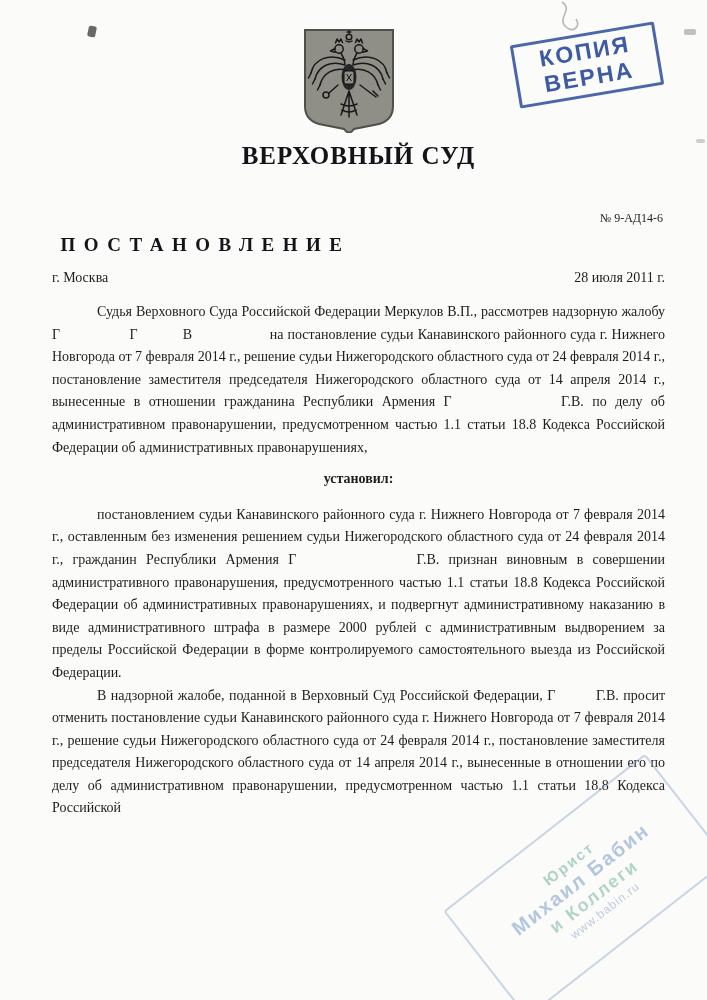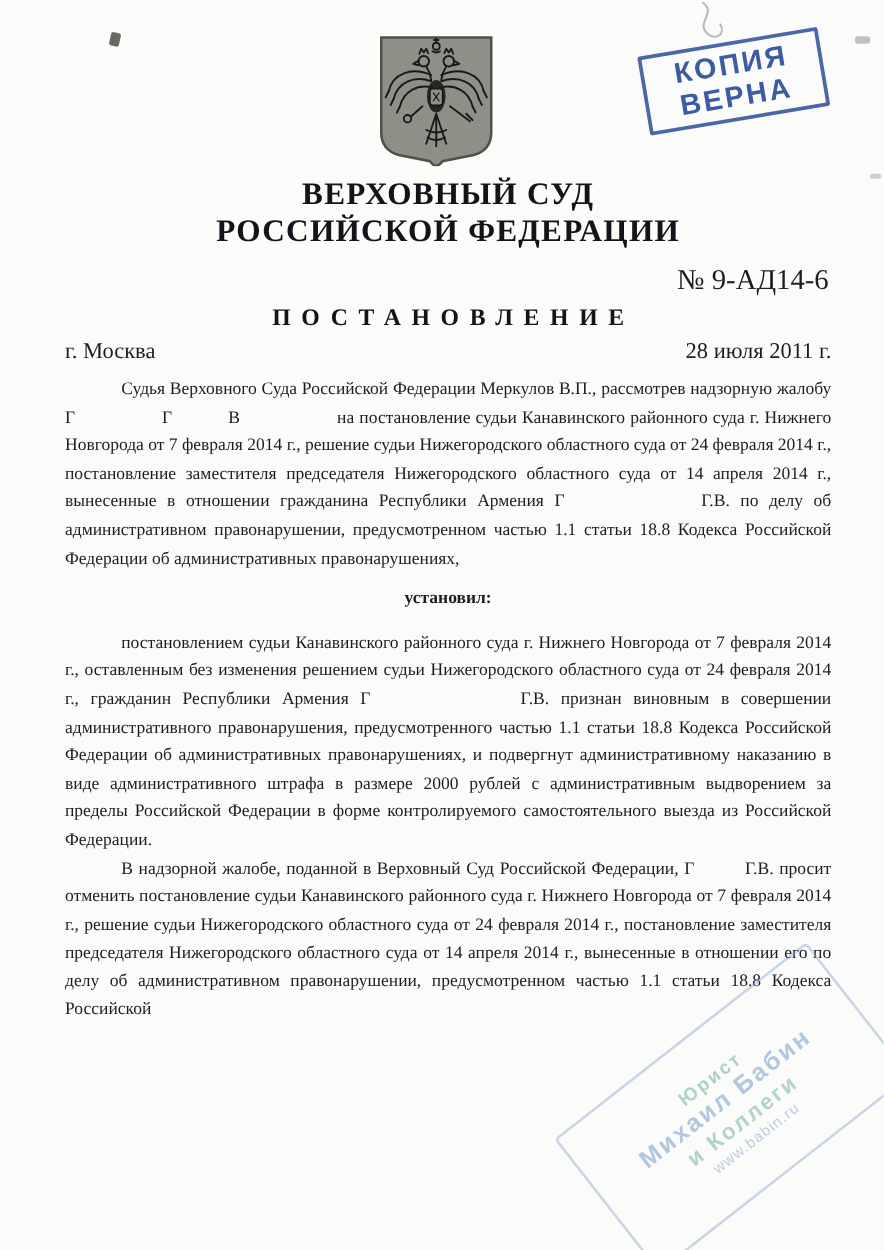--- a/index.html
+++ b/index.html
@@ -18,29 +18,29 @@
     text-align:center; padding:2px 0 4px 0;
     font-family:"Liberation Sans", sans-serif;
     font-size:23px; font-weight:bold; letter-spacing:2px; line-height:26px;
     color:rgba(44,76,156,0.92);
   }
   .court-name {
     position:absolute; top:141px; left:52px; width:613px; text-align:center;
     font-size:25px; font-weight:bold; line-height:30px; letter-spacing:1px;
     color:#14131a;
   }
-  .case-number { position:absolute; top:211px; right:44px; font-size:23px; }
+  .case-number { position:absolute; top:211px; right:44px; font-size:12px; }
   .doc-title {
-    position:absolute; top:244px; left:52px; width:613px; text-align:center;
+    position:absolute; top:234px; left:52px; width:613px; text-align:left;
     font-size:19px; font-weight:bold; letter-spacing:8.5px; text-indent:8.5px;
     color:#14131a;
   }
   .meta-row {
     position:absolute; top:270px; left:52px; width:613px;
-    display:flex; justify-content:space-between; font-size:18px;
+    display:flex; justify-content:space-between; font-size:14px;
   }
   .body {
     position:absolute; top:301px; left:52px; width:613px;
     font-size:14px; line-height:22.6px; text-align:justify;
   }
   .body p { margin:0; text-indent:45px; }
   .body p.ruling { text-align:center; text-indent:0; font-weight:bold; margin:9px 0 13px 0;font-family:Liberation Serif, serif; }
   
   .watermark {
     position:absolute; left:458px; top:818px; width:252px; height:132px;
@@ -109,21 +109,20 @@
     </svg>
   </div>
 
   <div class="stamp">
     <div>КОПИЯ</div>
     <div>ВЕРНА</div>
   </div>
 
   <div class="court-name">
     <div>ВЕРХОВНЫЙ СУД</div>
-    <div>РОССИЙСКОЙ ФЕДЕРАЦИИ</div>
   </div>
 
   <div class="case-number">№ 9-АД14-6</div>
 
   <div class="doc-title">ПОСТАНОВЛЕНИЕ</div>
 
   <div class="meta-row">
     <span>г. Москва</span>
     <span>28 июля 2011 г.</span>
   </div>

